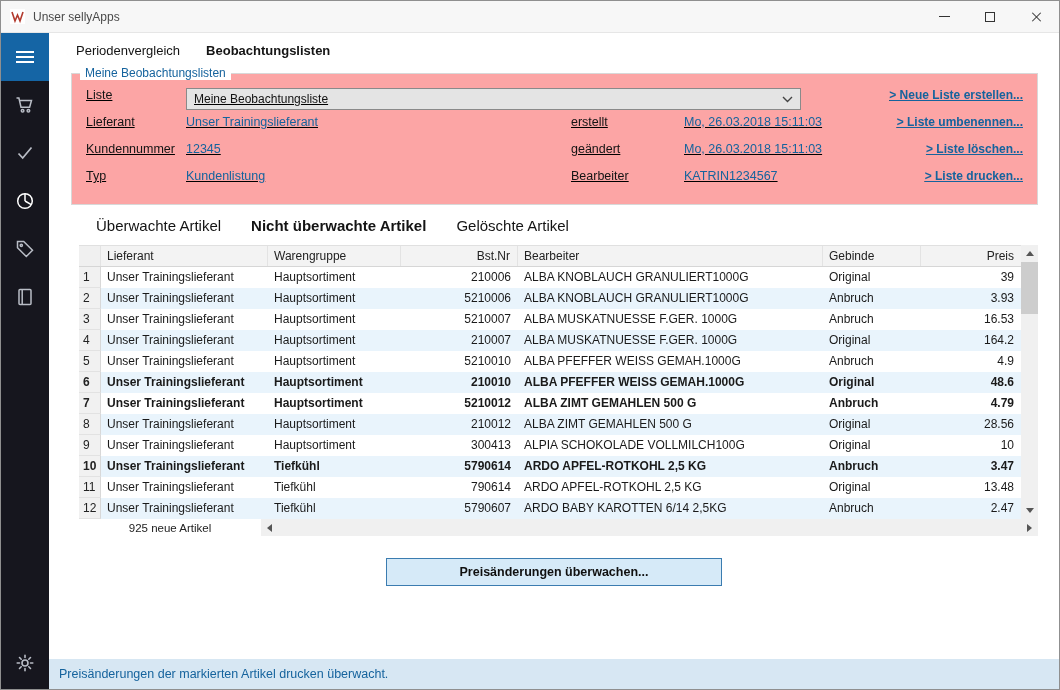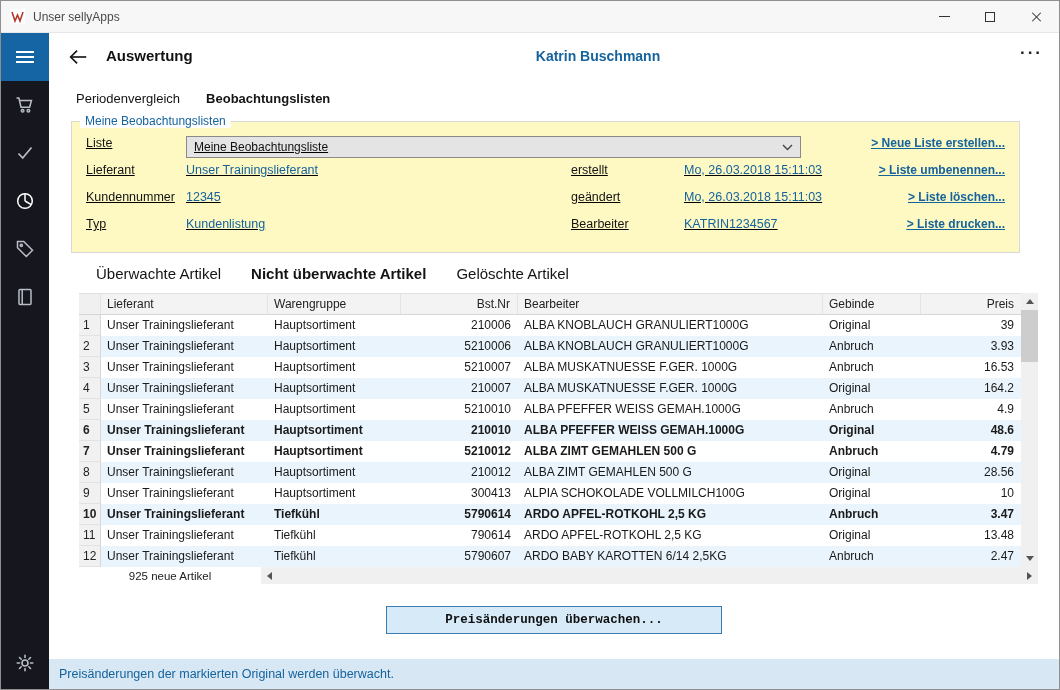--- a/index.html
+++ b/index.html
@@ -38,21 +38,21 @@
   .page-title { position:absolute; left:57px; top:14px; font-size:15px; font-weight:bold; color:#111; }
   .user-name { position:absolute; left:50%; margin-left:44px; transform:translateX(-50%); top:15px; font-size:14px; font-weight:bold; color:#15639d; }
   .more-btn { position:absolute; right:16px; top:10px; font-size:17px; font-weight:bold; letter-spacing:2px; color:#222; cursor:pointer; }
 
   
   .tabs { margin:10px 0 0 27px; height:22px; display:flex; }
   .tab { margin-right:26px; font-size:13px; color:#141414; cursor:pointer; }
   .tab.active { font-weight:bold; }
 
   
-  .gbox { position:relative; margin:8px 39px 0 22px; border:1px solid #d8d8d8; padding:14px 14px 8px 14px; background:#fef9c3; }
+  .gbox { position:relative; margin:8px 21px 0 22px; border:1px solid #d8d8d8; padding:14px 14px 8px 14px; background:#fca5a5; }
   .gbox-legend { position:absolute; top:-8px; left:8px; background:#fff; padding:0 5px; font-size:12px; color:#15639d; }
   .frow { display:flex; align-items:flex-start; height:27px; font-size:12.5px;text-decoration:underline; }
   .fl  { width:100px; color:#141414; }
   .fv  { width:385px; color:#15639d; }
   .fl2 { width:113px; color:#141414; }
   .fv2 { flex:1; color:#15639d; }
   .flink { margin-left:auto; white-space:nowrap; }
   .flink a { color:#15639d; font-weight:bold; font-size:12px; text-decoration:underline; cursor:pointer; }
   .combo { width:615px; height:22px; background:#e4e4e4; border:1px solid #8a8a8a; display:flex; align-items:center; justify-content:space-between; padding:0 7px; font-size:12px; color:#111; cursor:pointer; }
   .spacer { flex:1; }
@@ -89,21 +89,21 @@
   .tri-right { width:0; height:0; border-top:4px solid transparent; border-bottom:4px solid transparent; border-left:5px solid #555; }
 
   .table-bottom { margin-left:30px; width:959px; height:17px; display:flex; align-items:center; }
   .new-count { width:182px; text-align:center; font-size:11.5px; color:#222; }
   .hscroll { flex:1; height:17px; background:#f0f0f0; display:flex; align-items:center; }
   .hs-btn { width:17px; height:17px; display:flex; align-items:center; justify-content:center; cursor:pointer; }
   .hs-track { flex:1; height:17px; background:#f0f0f0; cursor:pointer; }
 
   
   .action-row { margin-top:22px; text-align:center; }
-  .watch-btn { display:inline-block; width:336px; height:28px; line-height:26px; background:#d6eaf8; border:1px solid #3b7cb0; font-size:12.5px; font-weight:bold; color:#101010; cursor:pointer;font-family:Liberation Mono, monospace; }
+  .watch-btn { display:inline-block; width:336px; height:28px; line-height:26px; background:#d6eaf8; border:1px solid #3b7cb0; font-size:12.5px; font-weight:bold; color:#101010; cursor:pointer; }
 
   
   .footer { position:absolute; left:0; right:0; bottom:0; height:30px; background:#d7e7f3; display:flex; align-items:center; padding-left:10px; font-size:12.5px; color:#15639d; }
 </style>
 </head>
 <body>
 
 <div class="window">
 
   <div class="titlebar">
@@ -170,31 +170,20 @@
             <circle cx="10" cy="10" r="3"></circle>
             <g stroke-linecap="round">
               <path d="M10 2.2v2.3M10 15.5v2.3M2.2 10h2.3M15.5 10h2.3M4.5 4.5l1.7 1.7M13.8 13.8l1.7 1.7M15.5 4.5l-1.7 1.7M6.2 13.8l-1.7 1.7"></path>
             </g>
           </svg>
       </div>
     </div>
 
     <div class="content">
 
-      <div class="app-header">
-        <span class="back-btn">
-          <svg viewBox="0 0 24 24" width="22" height="22" fill="none" stroke="#151515" stroke-width="1.8">
-              <path d="M21 12H4"></path>
-              <path d="M11 5l-7 7 7 7"></path>
-            </svg>
-        </span>
-        <span class="page-title">Auswertung</span>
-        <span class="user-name">Katrin Buschmann</span>
-        <span class="more-btn">···</span>
-      </div>
 
       <div class="tabs">
         <span class="tab">Periodenvergleich</span>
         <span class="tab active">Beobachtungslisten</span>
       </div>
 
       <div class="gbox">
         <span class="gbox-legend">Meine Beobachtungslisten</span>
 
         <div class="frow">
@@ -384,18 +373,18 @@
               <span class="tri-right"></span>
             </div>
         </div>
       </div>
 
       <div class="action-row">
         <button class="watch-btn">Preisänderungen überwachen...</button>
       </div>
 
       <div class="footer">
-        <span>Preisänderungen der markierten Original werden überwacht.</span>
+        <span>Preisänderungen der markierten Artikel drucken überwacht.</span>
       </div>
 
     </div>
   </div>
 </div>
 
 </body></html>

